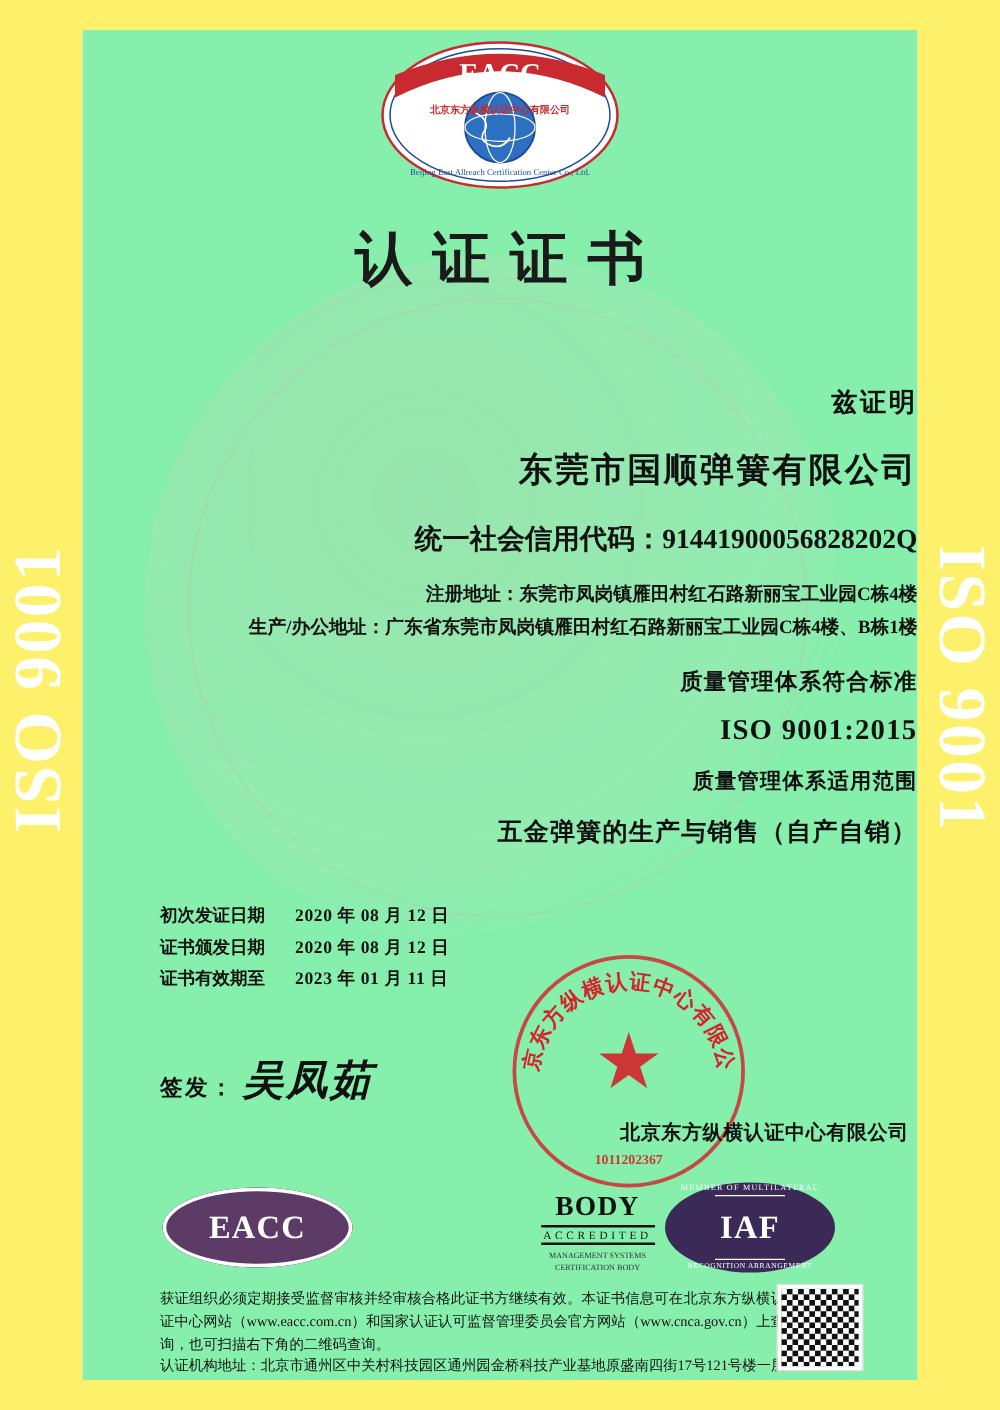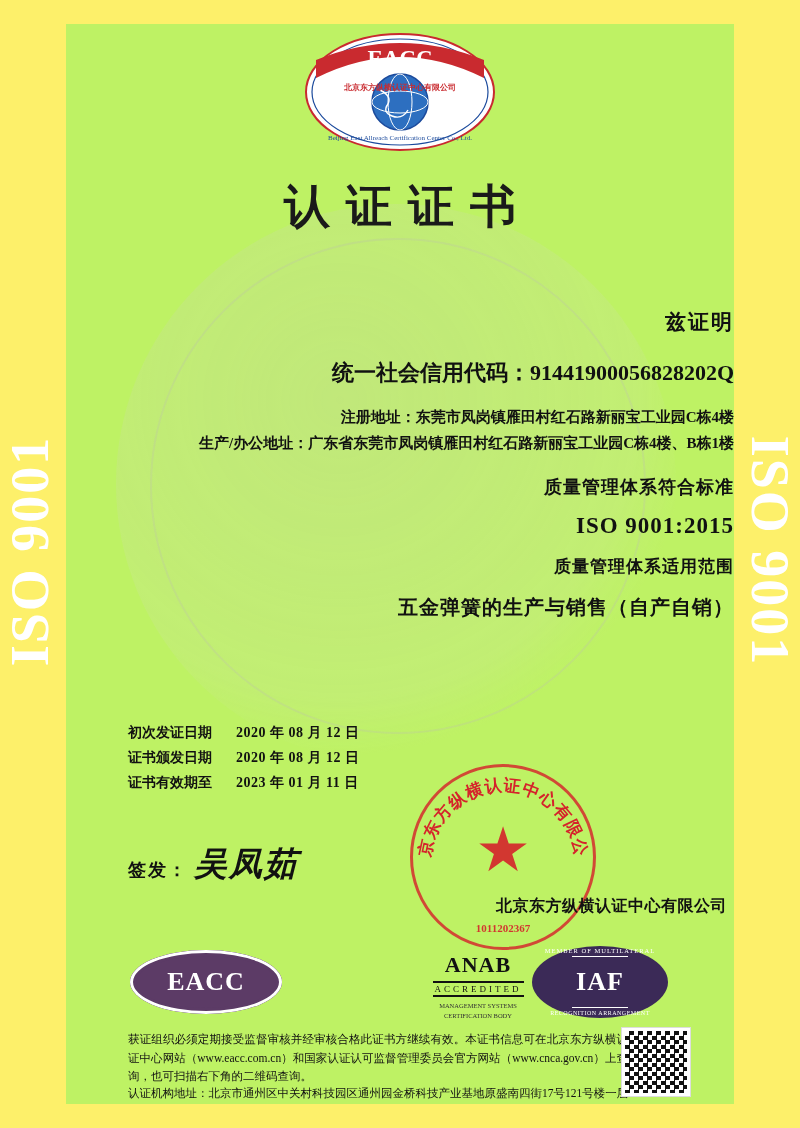--- a/index.html
+++ b/index.html
@@ -57,21 +57,21 @@
     width: 320px;
     text-align: center;
   }
 
   .inner {
     position: absolute;
     left: 66px;
     top: 24px;
     width: 668px;
     height: 1080px;
-    background: #bef264;
+    background: #86efac;
     overflow: hidden;
   }
   
   .watermark {
     position: absolute;
     left: 50px;
     top: 180px;
     width: 560px;
     height: 560px;
     border-radius: 50%;
@@ -390,20 +390,21 @@
         <text x="98" y="60" text-anchor="middle" font-family="Liberation Serif, serif" font-size="8" font-weight="bold" fill="#c92a2f">北京东方纵横认证中心有限公司</text>
         <text x="98" y="110" text-anchor="middle" font-family="Liberation Serif, serif" font-size="7" fill="#1b4a9c">Beijing East Allreach Certification Center Co., Ltd.</text>
       </svg>
     </div>
 
     <div class="title">认证证书</div>
 
 
     <div class="body-block">
       <div class="line hereby">兹证明</div>
+      <div class="line company">东莞市国顺弹簧有限公司</div>
       <div class="line credit">统一社会信用代码：91441900056828202Q</div>
       <div class="line addr">注册地址：东莞市凤岗镇雁田村红石路新丽宝工业园C栋4楼</div>
       <div class="line addr2">生产/办公地址：广东省东莞市凤岗镇雁田村红石路新丽宝工业园C栋4楼、B栋1楼</div>
       <div class="line std-label">质量管理体系符合标准</div>
       <div class="line std-value">ISO 9001:2015</div>
       <div class="line scope-label">质量管理体系适用范围</div>
       <div class="line scope-value">五金弹簧的生产与销售（自产自销）</div>
     </div>
 
     <div class="dates">
@@ -434,21 +435,21 @@
       <div class="star">★</div>
       <div class="code">1011202367</div>
     </div>
 
     <div class="org-name">北京东方纵横认证中心有限公司</div>
 
     <div class="logos-row">
       <div class="eacc-oval">EACC</div>
 
       <div class="anab">
-        <div class="a1">ANAB</div>
+        <div class="a1">BODY</div>
         <div class="a2">ACCREDITED</div>
         <div class="a3">MANAGEMENT SYSTEMS
 CERTIFICATION BODY</div>
       </div>
 
       <div class="iaf">
         <div class="iaf-inner">
           <div class="t1">MEMBER OF MULTILATERAL</div>
           <div class="t2">IAF</div>
           <div class="t3">RECOGNITION ARRANGEMENT</div>

